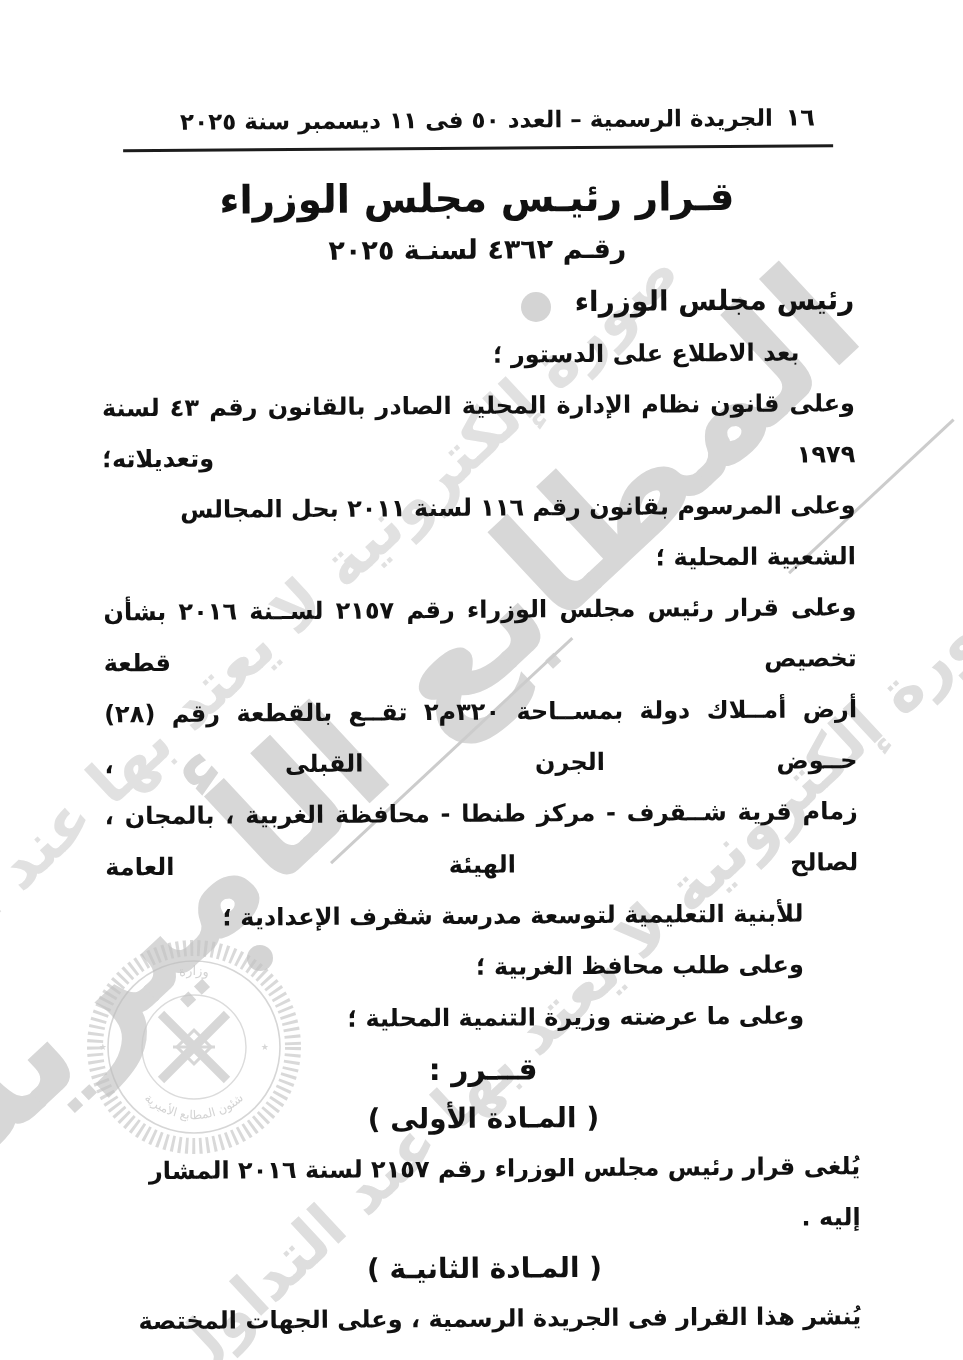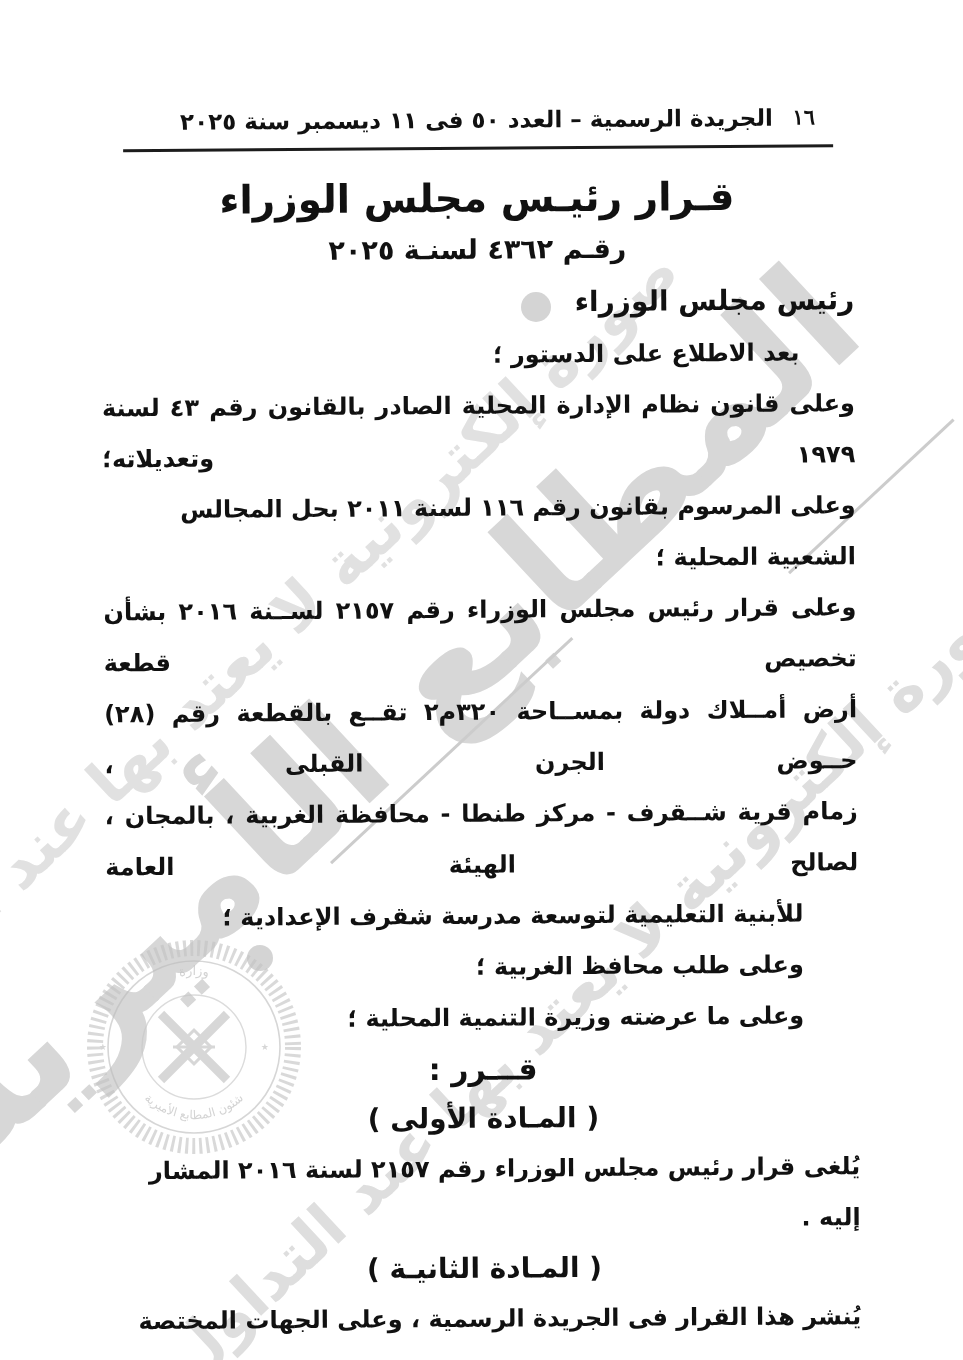--- a/index.html
+++ b/index.html
@@ -25,21 +25,21 @@
   .wm-dot{position:absolute;border-radius:50%;background:#d4d4d4;}
   .wm-dot.d1{left:521px;top:292px;width:30px;height:30px;}
   .wm-dot.d2{left:247px;top:945px;width:26px;height:26px;}
   .seal{position:absolute;left:85px;top:938px;width:218px;height:218px;opacity:.62;}
   
   .content{
     position:absolute;left:104px;right:106px;top:0;z-index:1;
     transform:rotate(-0.4deg);transform-origin:480px 700px;
   }
   .hdr{position:relative;margin-top:102px;text-align:center;font-size:23px;font-weight:700;line-height:34px;}
-  .hdr .pagenum{position:absolute;left:auto;right:38px;top:0;font-size:21px;font-family:Liberation Serif, serif;}
+  .hdr .pagenum{position:absolute;left:auto;right:38px;top:0;font-size:24px;}
   .rule{margin:10px 20px 0 23px;border-top:3px solid #1c1c1c;}
   .title{margin-top:24px;text-align:center;font-size:39px;font-weight:800;line-height:50px;}
   .subtitle{margin-top:8px;text-align:center;font-size:27px;font-weight:800;line-height:36px;}
   .issuer{margin-top:16px;text-align:right;font-size:28px;font-weight:800;line-height:38px;}
   .preamble{margin-top:8px;}
   .ln{font-size:24px;font-weight:700;line-height:51px;text-align:right;}
   .ln-indent{text-indent:55px;}
   .ln-stretch{text-align:justify;text-align-last:justify;}
   .qarrar{margin-top:4px;text-align:center;font-size:30px;font-weight:800;line-height:44px;}
   .art-h{margin-top:6px;text-align:center;font-size:28px;font-weight:800;line-height:42px;}

